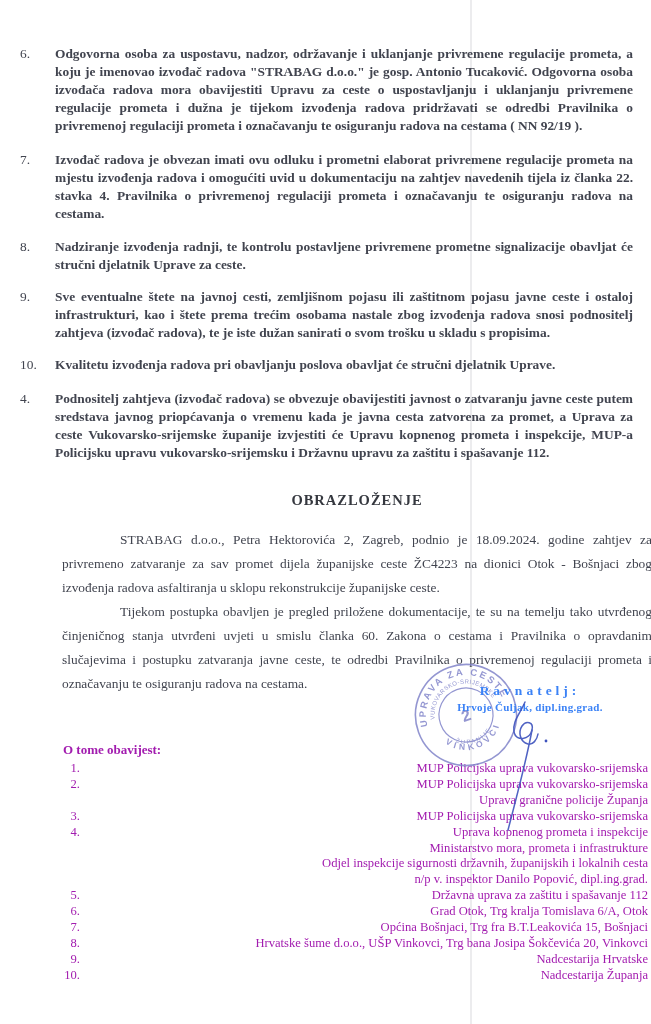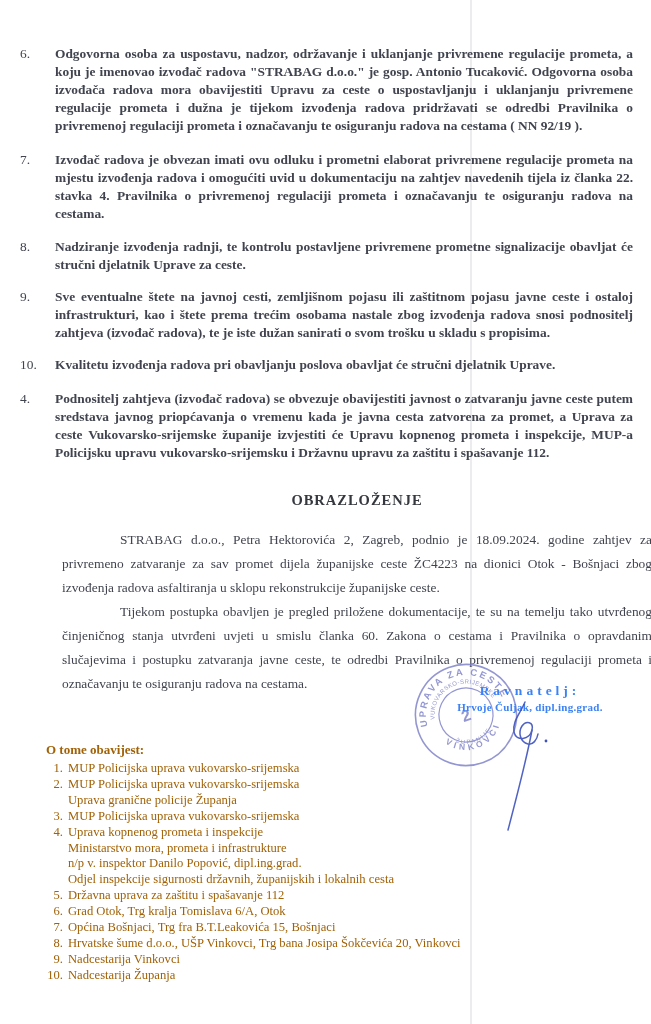--- a/index.html
+++ b/index.html
@@ -33,25 +33,25 @@
   .sign-block{
     position:absolute;left:425px;top:682px;width:210px;text-align:center;
     font-weight:bold;color:#3b82f6;z-index:3;
   }
   .sign-title{font-size:13.5px;letter-spacing:4px;line-height:17px;}
   .sign-name{font-size:11px;line-height:17px;letter-spacing:0.3px;}
   
   .stamp{position:absolute;left:411px;top:660px;width:110px;height:110px;opacity:0.82;z-index:2;}
   .signature{position:absolute;left:470px;top:692px;width:90px;height:145px;z-index:4;}
   
-  .notice{position:absolute;left:46px;top:742px;width:585px;color:#a16207;}
+  .notice{position:absolute;left:63px;top:742px;width:585px;color:#a21caf;}
   .notice-head{font-weight:bold;font-size:13px;line-height:16px;margin-bottom:3px;}
   .notice-item{display:flex;font-size:12.6px;line-height:15.9px;}
   .notice-item .n{flex:0 0 17px;text-align:right;margin-right:5px;}
-  .notice-item .lines{flex:1;}
+  .notice-item .lines{flex:1;text-align:right;}
 </style>
 </head>
 <body>
 
 <div class="scan-line"></div>
 
 <div class="num-list">
   <div class="num-item">
     <div class="num">6.</div>
     <div class="txt">Odgovorna osoba za uspostavu, nadzor, održavanje i uklanjanje privremene regulacije prometa, a koju je imenovao izvođač radova "STRABAG d.o.o." je gosp. Antonio Tucaković. Odgovorna osoba izvođača radova mora obavijestiti Upravu za ceste o uspostavljanju i uklanjanju privremene regulacije prometa i dužna je tijekom izvođenja radova pridržavati se odredbi Pravilnika o privremenoj regulaciji prometa i označavanju te osiguranju radova na cestama ( NN 92/19 ).</div>
@@ -145,22 +145,22 @@
     <div class="n">3.</div>
     <div class="lines">
       <div>MUP Policijska uprava vukovarsko-srijemska</div>
     </div>
   </div>
   <div class="notice-item">
     <div class="n">4.</div>
     <div class="lines">
       <div>Uprava kopnenog prometa i inspekcije</div>
       <div>Ministarstvo mora, prometa i infrastrukture</div>
+      <div>Odjel inspekcije sigurnosti državnih, županijskih i lokalnih cesta</div>
       <div>n/p  v. inspektor Danilo Popović, dipl.ing.grad.</div>
-      <div>Odjel inspekcije sigurnosti državnih, županijskih i lokalnih cesta</div>
     </div>
   </div>
   <div class="notice-item">
     <div class="n">5.</div>
     <div class="lines">
         <div>Državna uprava  za zaštitu i spašavanje 112</div>
       </div>
   </div>
   <div class="notice-item">
     <div class="n">6.</div>
@@ -176,21 +176,21 @@
   </div>
   <div class="notice-item">
     <div class="n">8.</div>
     <div class="lines">
         <div>Hrvatske šume d.o.o., UŠP Vinkovci, Trg bana Josipa Šokčevića 20, Vinkovci</div>
       </div>
   </div>
   <div class="notice-item">
     <div class="n">9.</div>
     <div class="lines">
-        <div>Nadcestarija Vinkovci</div>
+        <div>Nadcestarija Hrvatske</div>
       </div>
   </div>
   <div class="notice-item">
     <div class="n">10.</div>
     <div class="lines">
         <div>Nadcestarija Županja</div>
       </div>
   </div>
 </div>
 

